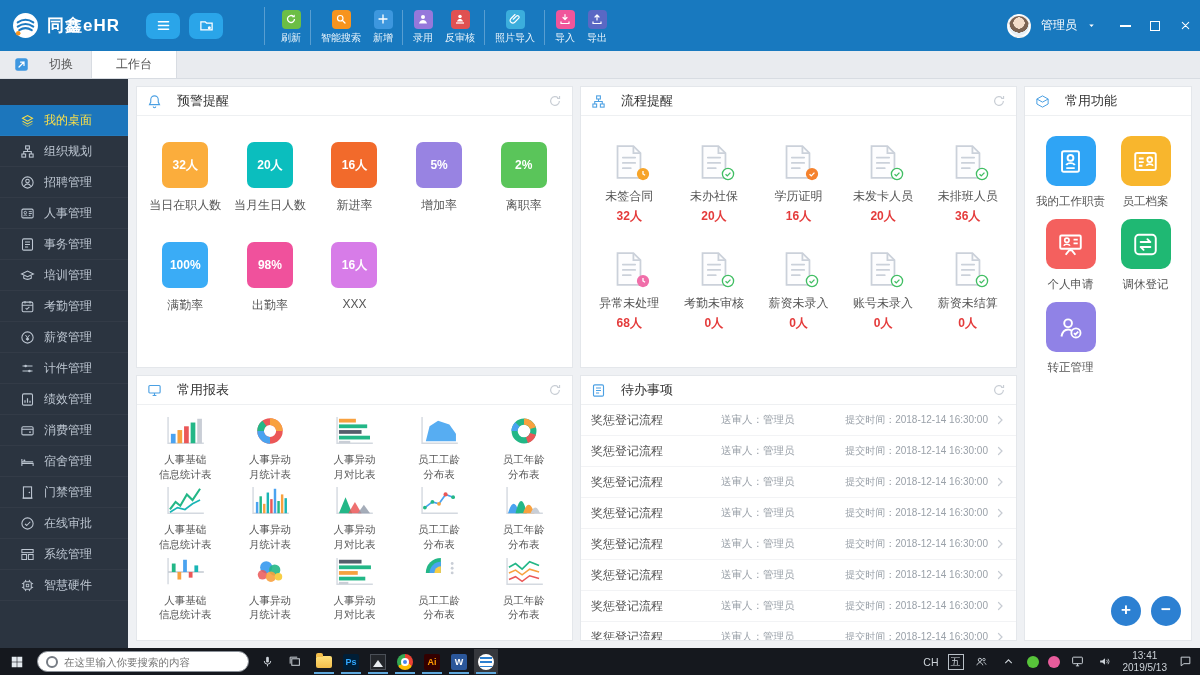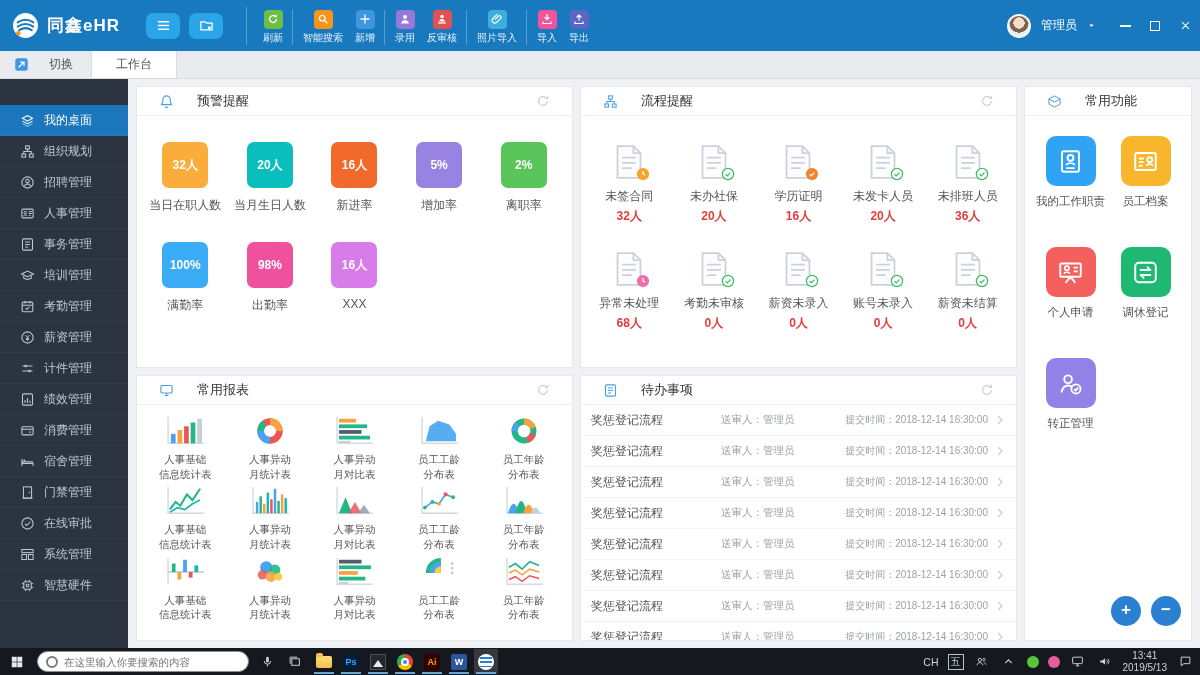--- a/index.html
+++ b/index.html
@@ -6,21 +6,21 @@
 html,body{width:1200px;height:675px;overflow:hidden}
 body{font-family:"Liberation Sans","DejaVu Sans",sans-serif;font-size:12px;background:#EFF1F4}
 svg{display:block}
 .app{display:flex;flex-direction:column;width:1200px;height:675px}
 
 .topbar{height:51px;background:#1879BF;display:flex;align-items:center;padding-left:12px;color:#fff;flex:none}
 .logosvg{width:27px;height:27px}
 .apptitle{font-size:17px;font-weight:bold;letter-spacing:1px;margin:0 26px 0 8px}
 .roundbtn{width:34px;height:26px;border-radius:7px;background:#2AA5E9;border:none;color:#fff;display:flex;align-items:center;justify-content:center;margin-right:9px;cursor:pointer}
 .roundbtn svg{width:15px;height:15px}
-.toolbar{display:flex;align-items:flex-start;margin-left:14px;padding:3px 0 0 10px;border-left:1px solid rgba(255,255,255,.28)}
+.toolbar{display:flex;align-items:flex-start;margin-left:32px;padding:3px 0 0 10px;border-left:1px solid rgba(255,255,255,.28)}
 .tbtn{display:flex;flex-direction:column;align-items:center;padding:0 6px;gap:2px;cursor:pointer}
 .tbtn.sep{border-right:1px solid rgba(255,255,255,.28);padding-right:9px;margin-right:4px}
 .tico{width:19px;height:19px;border-radius:4px;display:flex;align-items:center;justify-content:center}
 .tico svg{width:12px;height:12px;color:#fff}
 .tlabel{font-size:10px;color:#EAF4FB;white-space:nowrap}
 .spacer{flex:1}
 .userbox{display:flex;align-items:center;gap:10px;cursor:pointer;margin-right:14px}
 .avatar{width:24px;height:24px;border-radius:50%;border:2px solid rgba(255,255,255,.9);background:radial-gradient(circle at 50% 35%,#F3DCC9 0 34%,#7C6352 35% 58%,#E7EFF5 59%)}
 .uname{font-size:12px}
 .caret{width:9px;height:9px;color:#fff}
@@ -31,26 +31,26 @@
 .wc svg{width:11px;height:11px}
 
 .tabstrip{height:28px;background:#E9EBEF;border-bottom:1px solid #D8DCE2;display:flex;align-items:stretch;flex:none}
 .switch{display:flex;align-items:center;gap:20px;padding:0 18px 0 14px;color:#555;cursor:pointer}
 .swic{width:15px;height:15px}
 .tab{background:#fff;border-left:1px solid #D8DCE2;border-right:1px solid #D8DCE2;padding:0 24px;display:flex;align-items:center;color:#555;cursor:pointer}
 
 .bodyrow{flex:1;display:flex;min-height:0}
 .sidebar{width:128px;background:#2B3440;padding-top:26px;flex:none}
 .sideitem{height:31px;display:flex;align-items:center;gap:9px;padding-left:20px;color:#BEC7D2;border-bottom:1px solid rgba(255,255,255,.04);cursor:pointer}
-.sideitem.active{background:#1C76BC;color:#ffffff}
+.sideitem.active{background:#1C76BC;color:#fde047}
 .sic{width:15px;height:15px;flex:none}
 .main{flex:1;display:grid;grid-template-columns:437px 437px minmax(0,1fr);grid-template-rows:282px minmax(0,1fr);gap:7px;padding:7px 8px;min-width:0}
 .panel{background:#fff;border:1px solid #E4E7EB;display:flex;flex-direction:column;overflow:hidden}
 .p-functions{grid-column:3;grid-row:1/3;position:relative}
-.phead{height:29px;flex:none;display:flex;align-items:center;gap:23px;padding:0 22px;border-bottom:1px solid #EEF0F2;color:#333;font-size:13px}
+.phead{height:29px;flex:none;display:flex;align-items:center;gap:15px;padding:0 10px;border-bottom:1px solid #EEF0F2;color:#333;font-size:13px}
 .pic{width:15px;height:15px;color:#4BA0E3}
 .pref{margin-left:auto;width:14px;height:14px;color:#C9CED5;cursor:pointer}
 
 .tiles{display:flex;flex-wrap:wrap;padding:26px 6px 0}
 .tilecell{width:20%;text-align:center;margin-bottom:28px;cursor:pointer}
 .tile{width:46px;height:46px;border-radius:7px;margin:0 auto;display:flex;align-items:center;justify-content:center;color:#fff;font-weight:bold;font-size:12px}
 .tlab{margin-top:9px;font-size:12px;color:#555}
 
 .pcells{display:flex;flex-wrap:wrap;padding:28px 6px 0}
 .pcell{width:20%;text-align:center;margin-bottom:26px;cursor:pointer}
@@ -65,21 +65,21 @@
 .cico{width:46px;height:32px;margin:0 auto}
 .rlab{margin-top:5px;font-size:10.5px;line-height:1.4;color:#555}
 
 .trows{display:flex;flex-direction:column}
 .trow{height:31px;flex:none;display:flex;align-items:center;padding:0 10px;border-bottom:1px solid #F2F3F5;cursor:pointer}
 .tname{width:130px;font-size:12px;color:#555}
 .tsub{width:118px;font-size:10.5px;color:#9AA1A9}
 .ttime{flex:1;text-align:right;font-size:10px;color:#9AA1A9;white-space:nowrap}
 .tchev{width:12px;height:12px;color:#C6CBD2;margin-left:6px;flex:none}
 
-.fcells{display:grid;grid-template-columns:1fr 1fr;row-gap:38px;padding:20px 8px;justify-items:center}
+.fcells{display:grid;grid-template-columns:1fr 1fr;row-gap:10px;padding:20px 8px;justify-items:center}
 .fcell{text-align:center;cursor:pointer}
 .ficon{width:50px;height:50px;border-radius:10px;margin:0 auto;display:flex;align-items:center;justify-content:center}
 .ficon svg{width:29px;height:29px}
 .flab{margin-top:8px;font-size:11.5px;color:#555;white-space:nowrap}
 .fabs{position:absolute;right:10px;bottom:14px;display:flex;gap:10px}
 .fabbtn{width:30px;height:30px;border-radius:50%;border:none;background:#2C80D2;color:#fff;font-size:17px;font-weight:bold;display:flex;align-items:center;justify-content:center;cursor:pointer;padding-bottom:2px}
 
 .taskbar{height:27px;flex:none;background:#15181E;display:flex;align-items:center;gap:9px;padding:13px 6px;color:#CDD3D9}
 .tb-start{width:22px;display:flex;justify-content:center;cursor:pointer}
 .tb-start svg{width:14px;height:14px;color:#E4E9EE}

